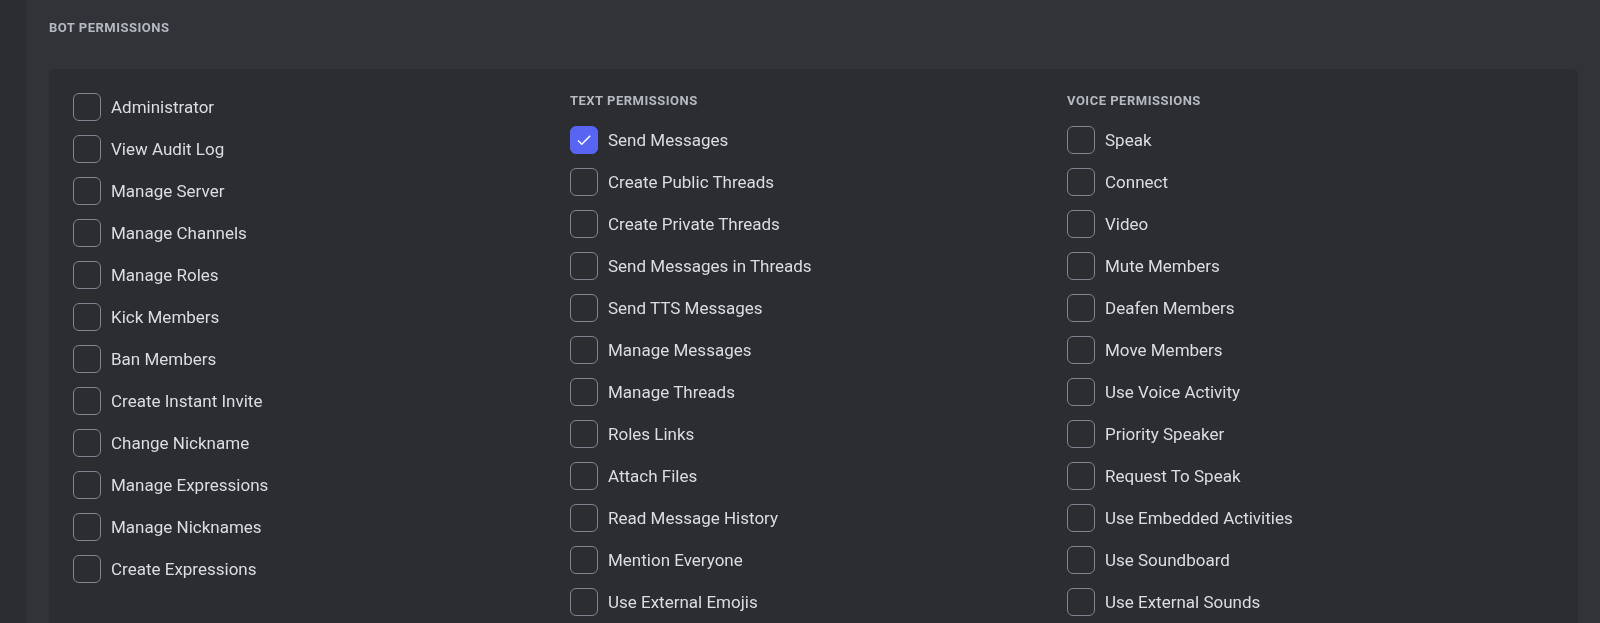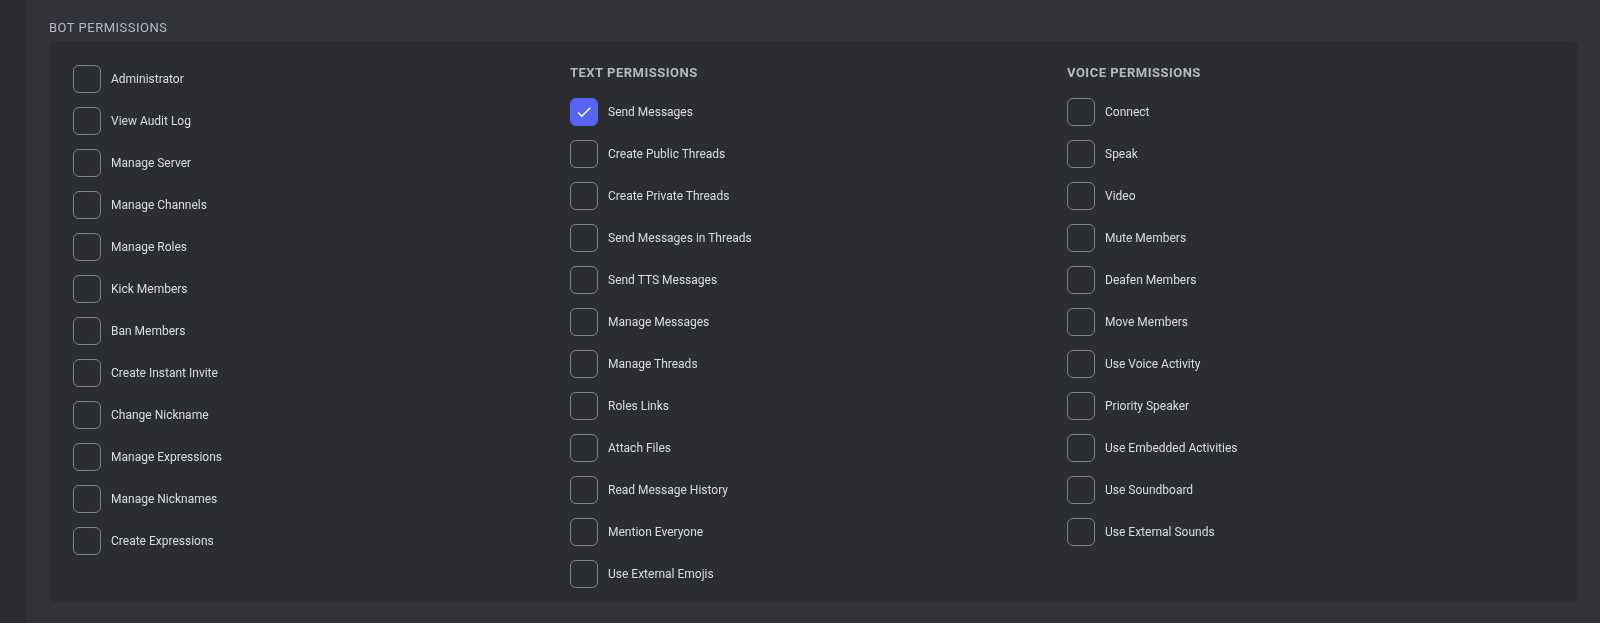--- a/index.html
+++ b/index.html
@@ -22,25 +22,25 @@
   }
   .container {
     position: absolute;
     left: 27px;
     top: 0;
     right: 0;
     padding: 20px 22px 0 22px;
   }
   .section-title {
     font-size: 13px;
-    font-weight: 400;
+    font-weight: 700;
     letter-spacing: 0.5px;
     color: #b5bac1;
     text-transform: uppercase;
-    margin-bottom: 6px;
+    margin-bottom: 34px;
   }
   .panel {
     background: #2b2d31;
     border-radius: 6px;
     padding: 24px 24px 0 24px;
     display: grid;
     grid-template-columns: 1fr 1fr 1fr;
     column-gap: 10px;
   }
   .col-heading {
@@ -75,21 +75,21 @@
   }
   .checkbox.checked svg {
     display: block;
   }
   .checkbox svg {
     display: none;
     width: 18px;
     height: 18px;
   }
   .perm-label {
-    font-size: 12px;
+    font-size: 17px;
     color: #dbdee1;
     font-weight: 400;
   }
 </style>
 </head>
 <body>
 
 <div class="sidebar-strip"></div>
 
 <div class="container">
@@ -205,28 +205,28 @@
             <span class="perm-label">Use External Emojis</span>
           </div>
         </div>
     </div>
 
     <div>
       <div class="col-heading">Voice Permissions</div>
       <div id="col2">
           <div class="perm-row">
             <div class="checkbox"></div>
+            <span class="perm-label">Speak</span>
+          </div>
+          <div class="perm-row">
+            <div class="checkbox"></div>
             <span class="perm-label">Connect</span>
           </div>
           <div class="perm-row">
             <div class="checkbox"></div>
-            <span class="perm-label">Speak</span>
-          </div>
-          <div class="perm-row">
-            <div class="checkbox"></div>
             <span class="perm-label">Video</span>
           </div>
           <div class="perm-row">
             <div class="checkbox"></div>
             <span class="perm-label">Mute Members</span>
           </div>
           <div class="perm-row">
             <div class="checkbox"></div>
             <span class="perm-label">Deafen Members</span>
           </div>
@@ -234,20 +234,24 @@
             <div class="checkbox"></div>
             <span class="perm-label">Move Members</span>
           </div>
           <div class="perm-row">
             <div class="checkbox"></div>
             <span class="perm-label">Use Voice Activity</span>
           </div>
           <div class="perm-row">
             <div class="checkbox"></div>
             <span class="perm-label">Priority Speaker</span>
+          </div>
+          <div class="perm-row">
+            <div class="checkbox"></div>
+            <span class="perm-label">Request To Speak</span>
           </div>
           <div class="perm-row">
             <div class="checkbox"></div>
             <span class="perm-label">Use Embedded Activities</span>
           </div>
           <div class="perm-row">
             <div class="checkbox"></div>
             <span class="perm-label">Use Soundboard</span>
           </div>
           <div class="perm-row">

